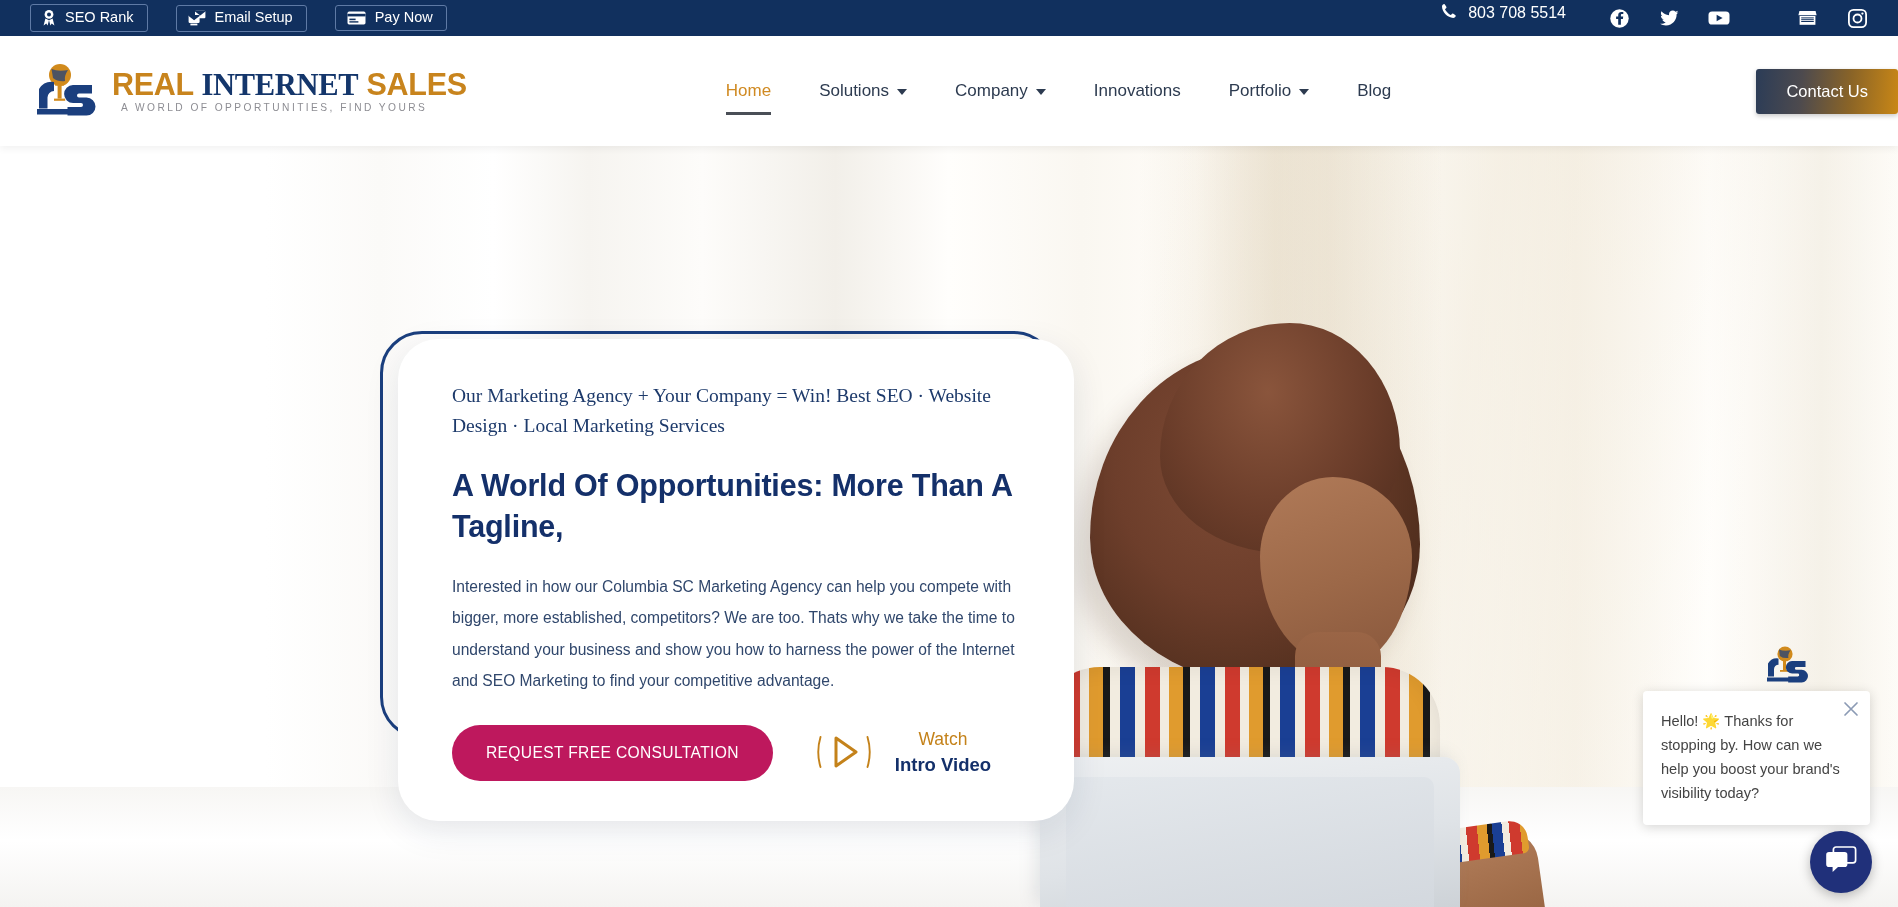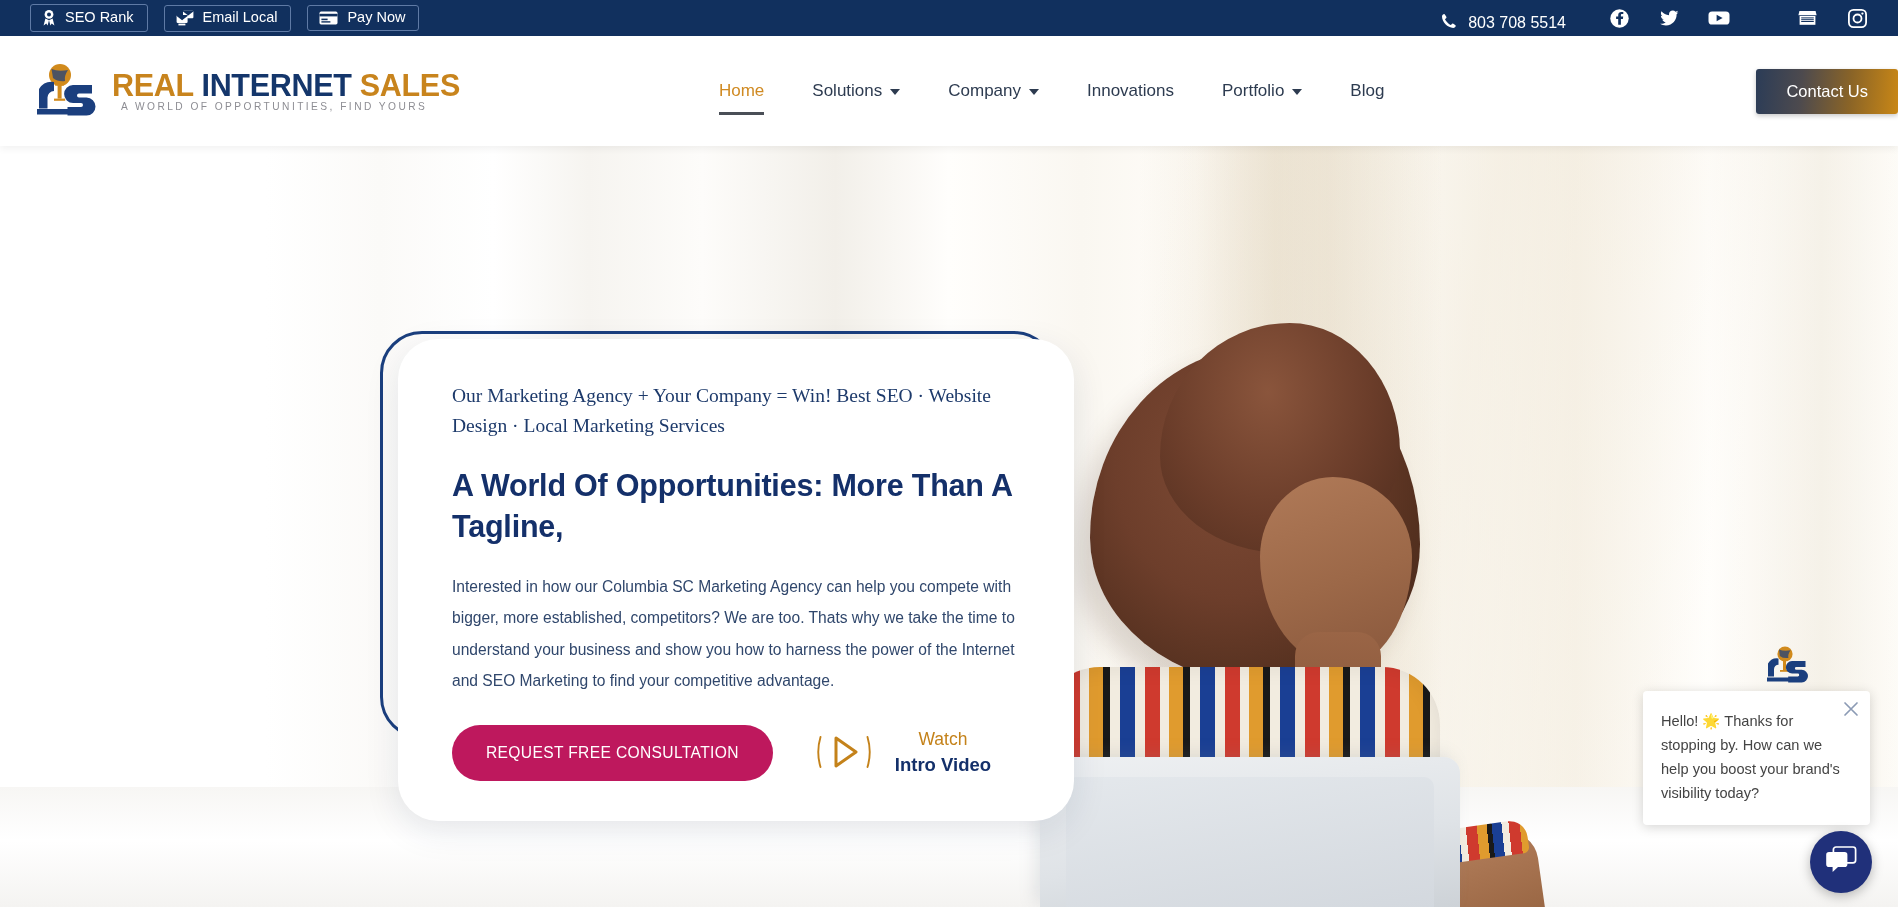--- a/index.html
+++ b/index.html
@@ -15,39 +15,39 @@
   
   .topbar {
     height: 36px;
     background: #11305e;
     display: flex;
     align-items: center;
     padding: 0 22px 0 30px;
     position: relative;
     z-index: 40;
   }
-  .topbar-left { display: flex; align-items: center; gap: 16px; }
+  .topbar-left { display: flex; align-items: center; gap: 28px; }
   .pill {
     display: flex;
     align-items: center;
     gap: 9px;
     border: 1px solid #5f7aa5;
     border-radius: 3px;
     padding: 4px 13px 5px 11px;
     color: #ffffff;
     font-size: 14.5px;
     line-height: 1;
     cursor: pointer;
     white-space: nowrap;
   }
   .pill svg { display: block; }
   .topbar-right {
     margin-left: auto;
     display: flex;
-    align-items: flex-end;
+    align-items: flex-start;
     gap: 12px;
   }
   .phone-wrap {
     display: flex;
     align-items: center;
     gap: 11px;
     color: #ffffff;
     font-size: 16px;
     cursor: pointer;
     margin-right: 22px;
@@ -77,21 +77,21 @@
   .logo-mark { width: 66px; height: 58px; flex: 0 0 auto; }
   .logo-text { display: flex; flex-direction: column; gap: 2px; }
   .logo-main {
     font-size: 30.5px;
     font-weight: bold;
     letter-spacing: -0.3px;
     line-height: 1;
     white-space: nowrap;
   }
   .lw-o { color: #c8841d; }
-  .lw-b { color: #14366b; }
+  .lw-b { color: #14366b; font-family: Liberation Serif, serif; }
   .logo-sub {
     font-size: 10.2px;
     color: #8d8d93;
     letter-spacing: 2.45px;
     line-height: 1;
     white-space: nowrap;
     margin-left: 9px;
   }
 
   .nav {
@@ -390,21 +390,21 @@
     <div class="pill">
       <span>
         <svg width="18" height="16" viewBox="0 0 18 16" fill="#fff">
           <rect x="7" y="0.8" width="10.4" height="7.4" rx="1"></rect>
           <path d="M7 1.6 L12.2 5.6 L17.4 1.6 L17.4 0.8 L7 0.8 Z" fill="#11305e"></path>
           <rect x="0.6" y="5" width="11" height="8" rx="1.2"></rect>
           <path d="M0.6 5.9 L6.1 10.3 L11.6 5.9 L11.6 5 L0.6 5 Z" fill="#11305e"></path>
           <path d="M2.4 13.6 h7 v1.8 h-7 z"></path>
         </svg>
       </span>
-      <span>Email Local</span>
+      <span>Email Setup</span>
     </div>
 
     <div class="pill">
       <span>
         <svg width="19" height="14" viewBox="0 0 19 14">
           <rect x="0.5" y="0.6" width="18" height="12.8" rx="1.6" fill="#fff"></rect>
           <rect x="0.5" y="2.8" width="18" height="2.6" fill="#11305e"></rect>
           <rect x="2.4" y="7.6" width="6.2" height="1.6" fill="#11305e"></rect>
           <rect x="2.4" y="10.2" width="9" height="1.4" fill="#11305e"></rect>
         </svg>

